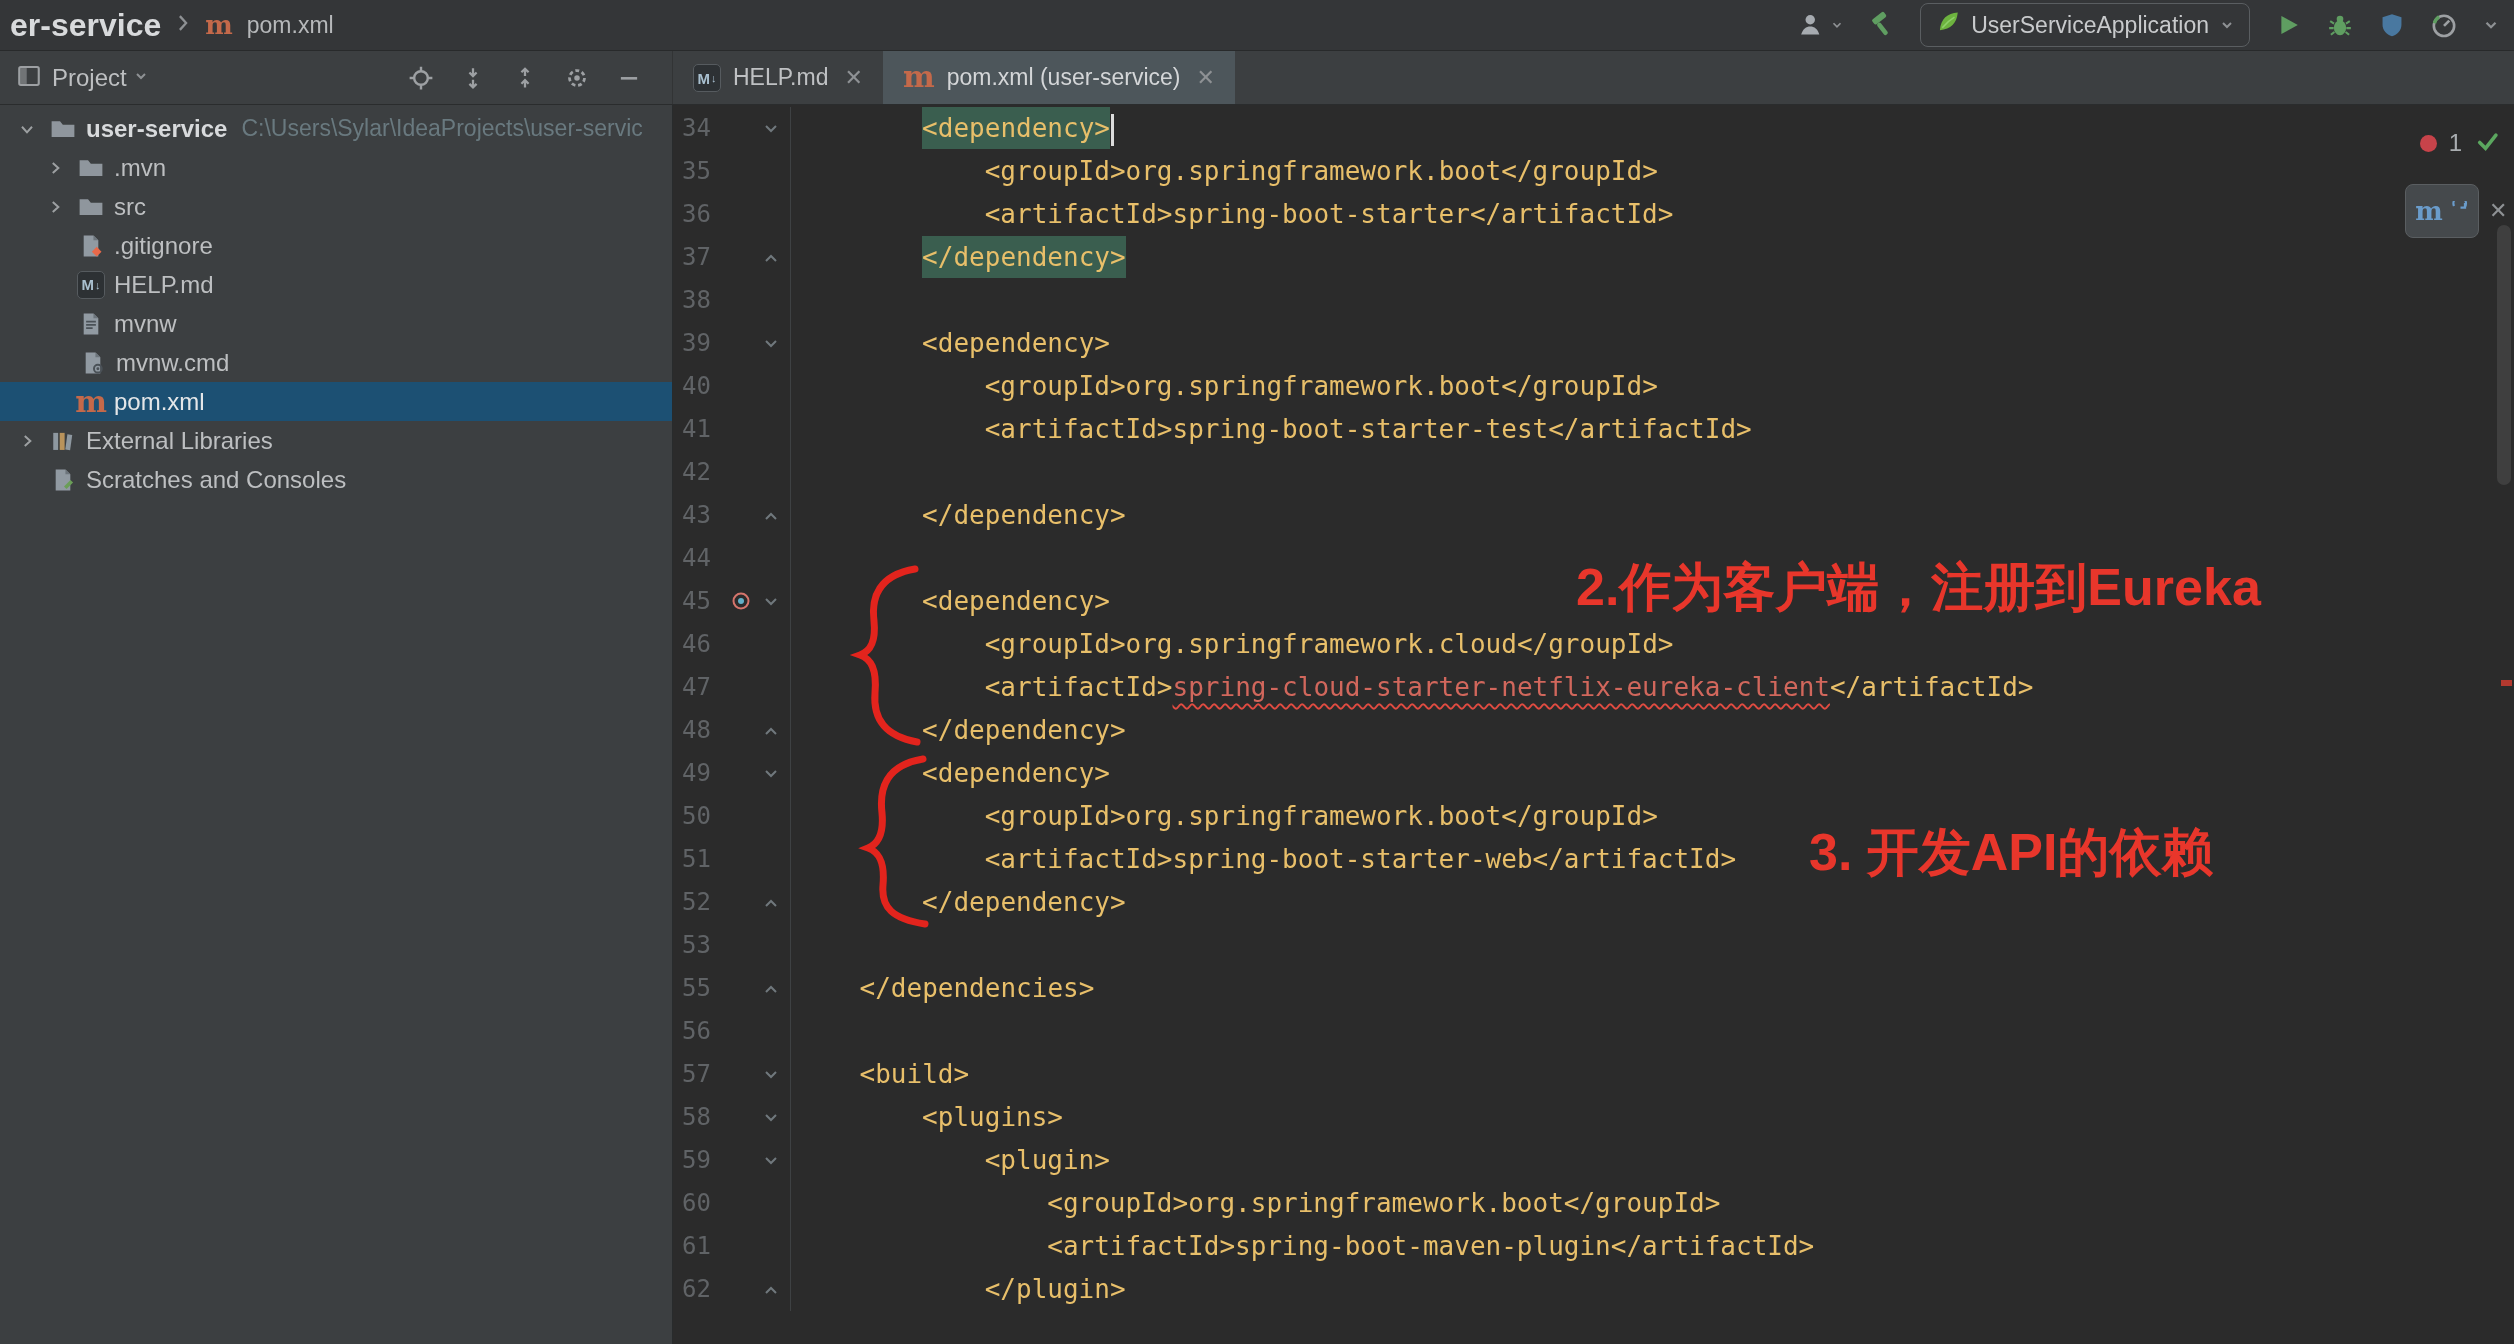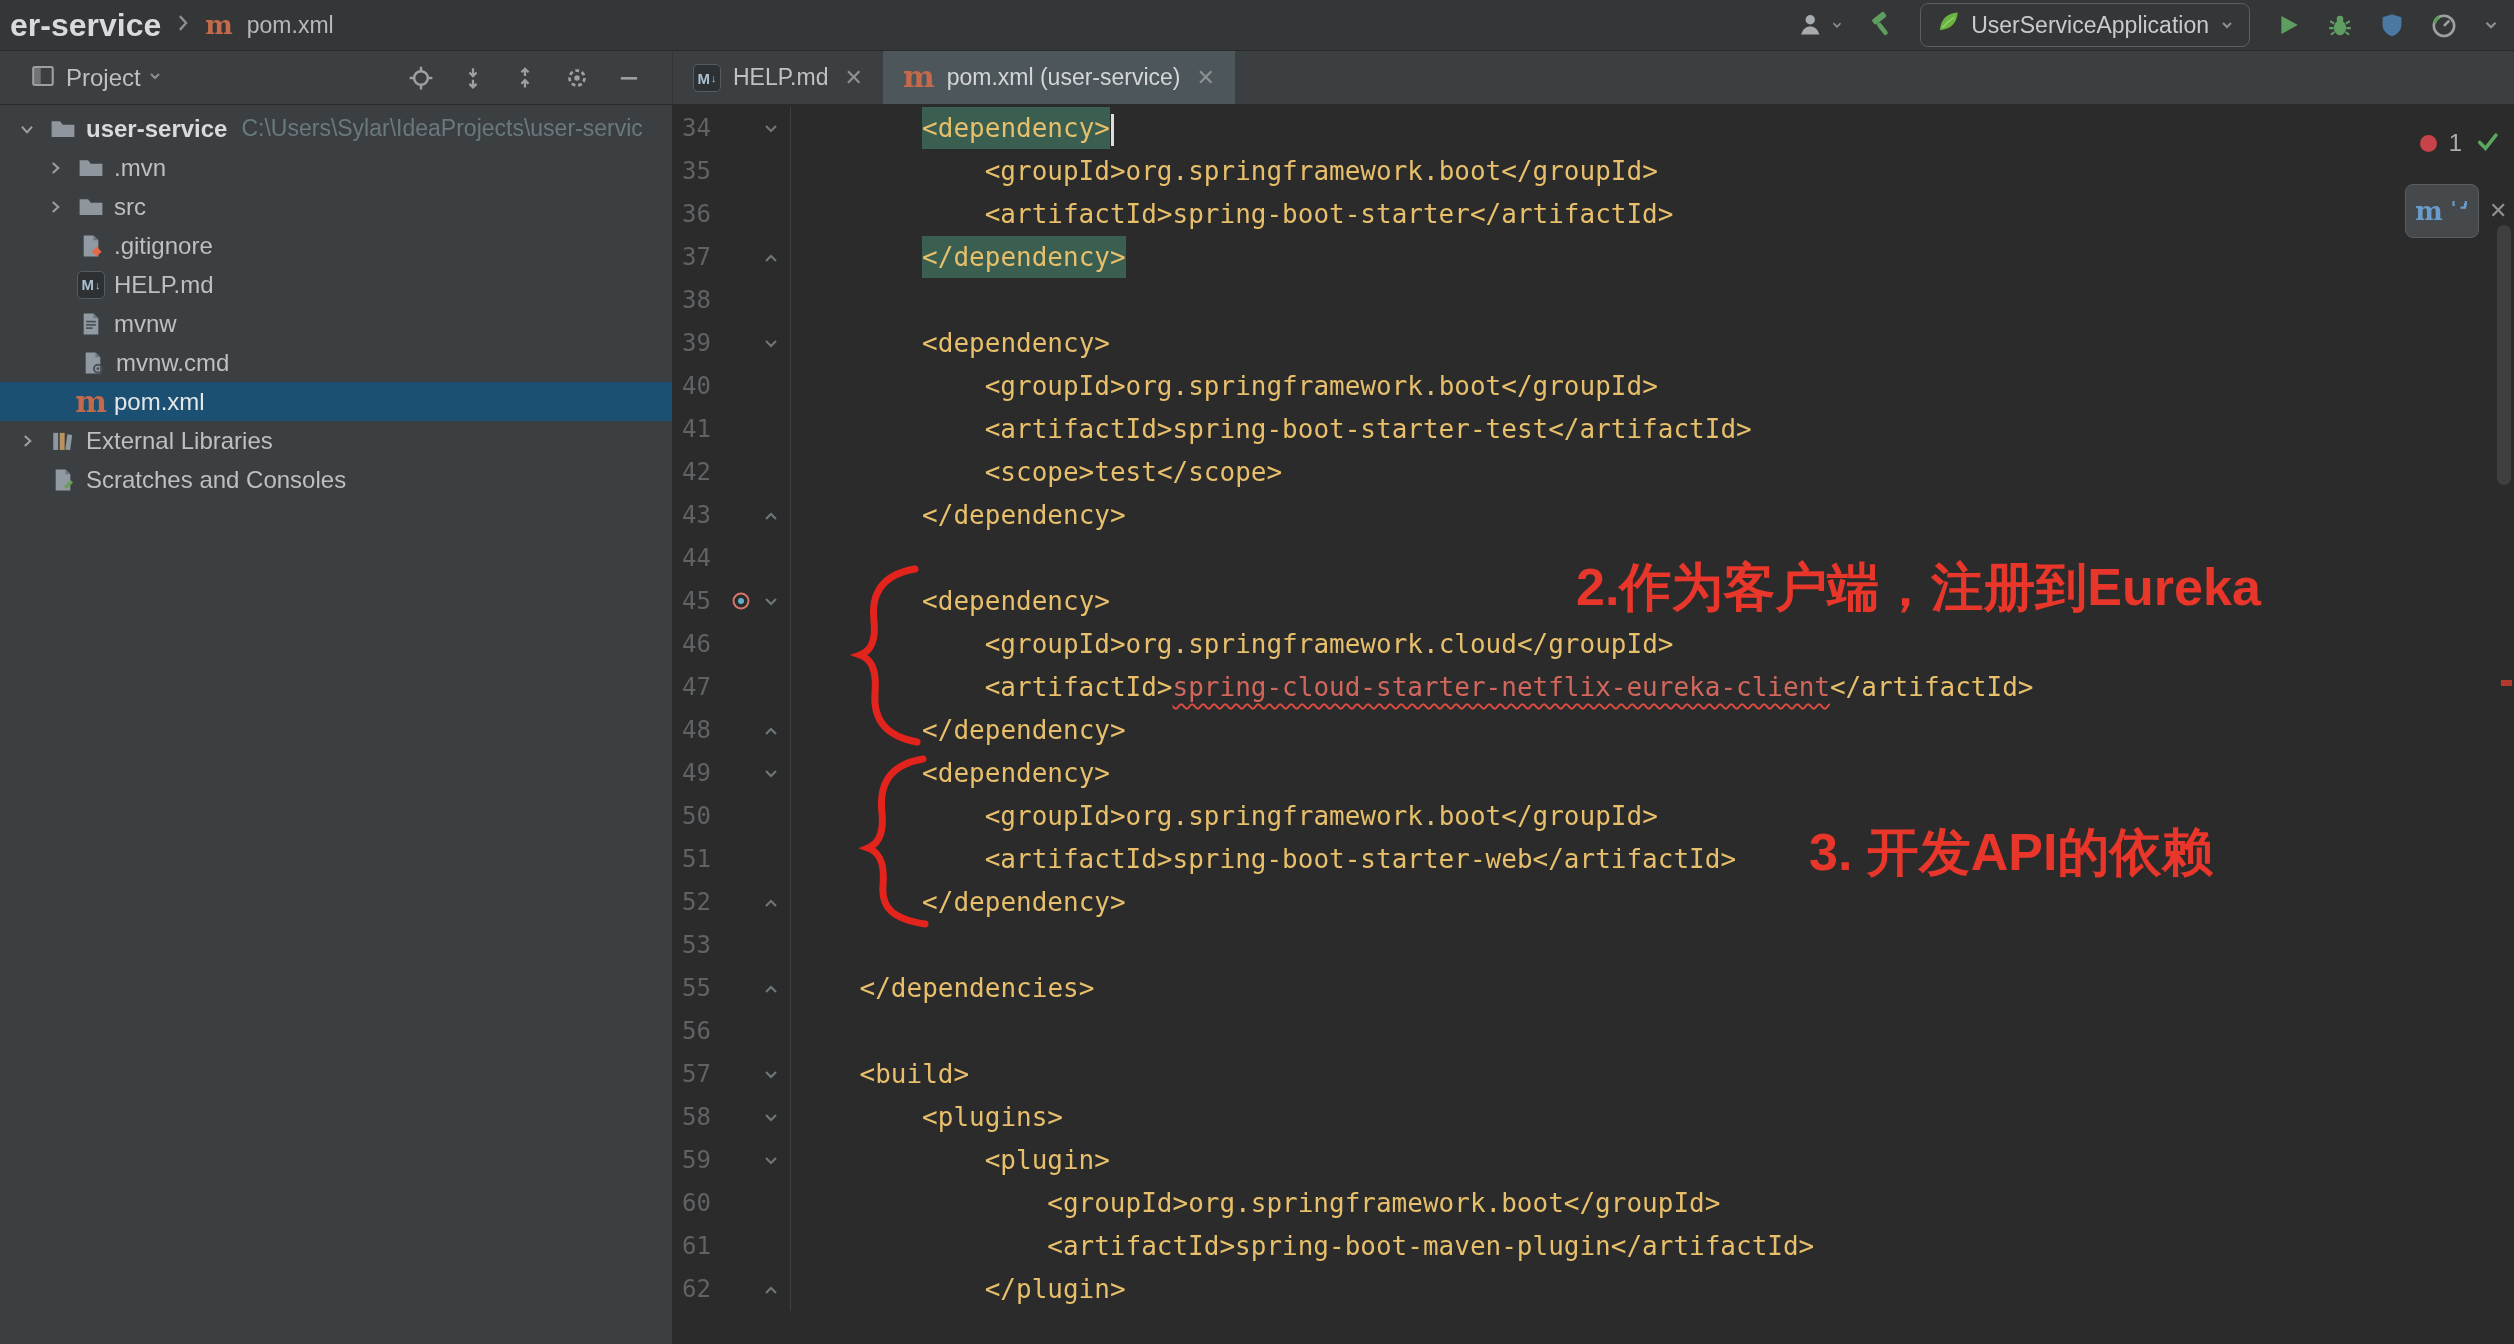--- a/index.html
+++ b/index.html
@@ -16,21 +16,21 @@
   .tb-right { display:flex; align-items:center; gap:24px; }
   .tbtn { display:inline-flex; align-items:center; gap:4px; cursor:default; }
   .run-config { display:flex; align-items:center; gap:10px; border:1px solid #5a5e61;
                 border-radius:8px; padding:5px 14px; color:#c8cacc; font-size:23px; }
   .mvn-m { font-family:"DejaVu Serif", serif; font-weight:bold; color:#c4694a;
            font-size:30px; line-height:1; display:inline-block; }
   .mvn-m.sm { font-size:26px; }
 
   
   #row2 { height:54px; background:#3c3f41; border-bottom:1px solid #2a2c2d; display:flex; }
-  #project-header { width:673px; flex:none; display:flex; align-items:center; padding-left:30px;
+  #project-header { width:673px; flex:none; display:flex; align-items:center; padding-left:16px;
                     border-right:1px solid #323435; }
   .ph-label { color:#bdbfc1; font-size:24px; margin:0 6px 0 10px; }
   .ph-actions { margin-left:auto; display:flex; align-items:center; gap:26px; padding-right:30px; }
   #tab-bar { flex:1; display:flex; align-items:stretch; }
   .tab { display:flex; align-items:center; gap:12px; padding:0 20px; font-size:23px;
          color:#bfc1c3; cursor:default; }
   .tab.active { background:#4d565b; color:#d4d6d8; }
   .tab-close { color:#8e9194; font-size:22px; margin-left:4px; }
   .md-badge { width:28px; height:28px; background:#2d3134; border:1px solid #565b5f; border-radius:5px;
               color:#a9c0d0; font-size:15px; font-weight:bold; display:inline-flex;
@@ -398,21 +398,20 @@
             <span class="codetext" style="padding-left: 193.68px;"><span class="seg seg-tag">&lt;groupId&gt;</span><span class="seg seg-text">org.springframework.boot</span><span class="seg seg-tag">&lt;/groupId&gt;</span></span>
           </div>
           <div class="code-line">
             <span class="lnum">41</span>
             <span class="fold"></span>
             <span class="codetext" style="padding-left: 193.68px;"><span class="seg seg-tag">&lt;artifactId&gt;</span><span class="seg seg-text">spring-boot-starter-test</span><span class="seg seg-tag">&lt;/artifactId&gt;</span></span>
           </div>
           <div class="code-line">
             <span class="lnum">42</span>
             <span class="fold"></span>
-            <span class="codetext" style="padding-left: 193.68px;"><span class="seg seg-tag">&lt;scope&gt;</span><span class="seg seg-text">test</span><span class="seg seg-tag">&lt;/scope&gt;</span></span>
           </div>
           <div class="code-line">
             <span class="lnum">43</span>
             <span class="fold">
               <svg width="22" height="22" viewBox="0 0 22 22">
                 <path d="M6 14l5-5 5 5" fill="none" stroke="#70787d" stroke-width="2"></path>
               </svg>
             </span>
             <span class="codetext" style="padding-left: 131.12px;"><span class="seg seg-tag">&lt;/dependency&gt;</span></span>
           </div>

